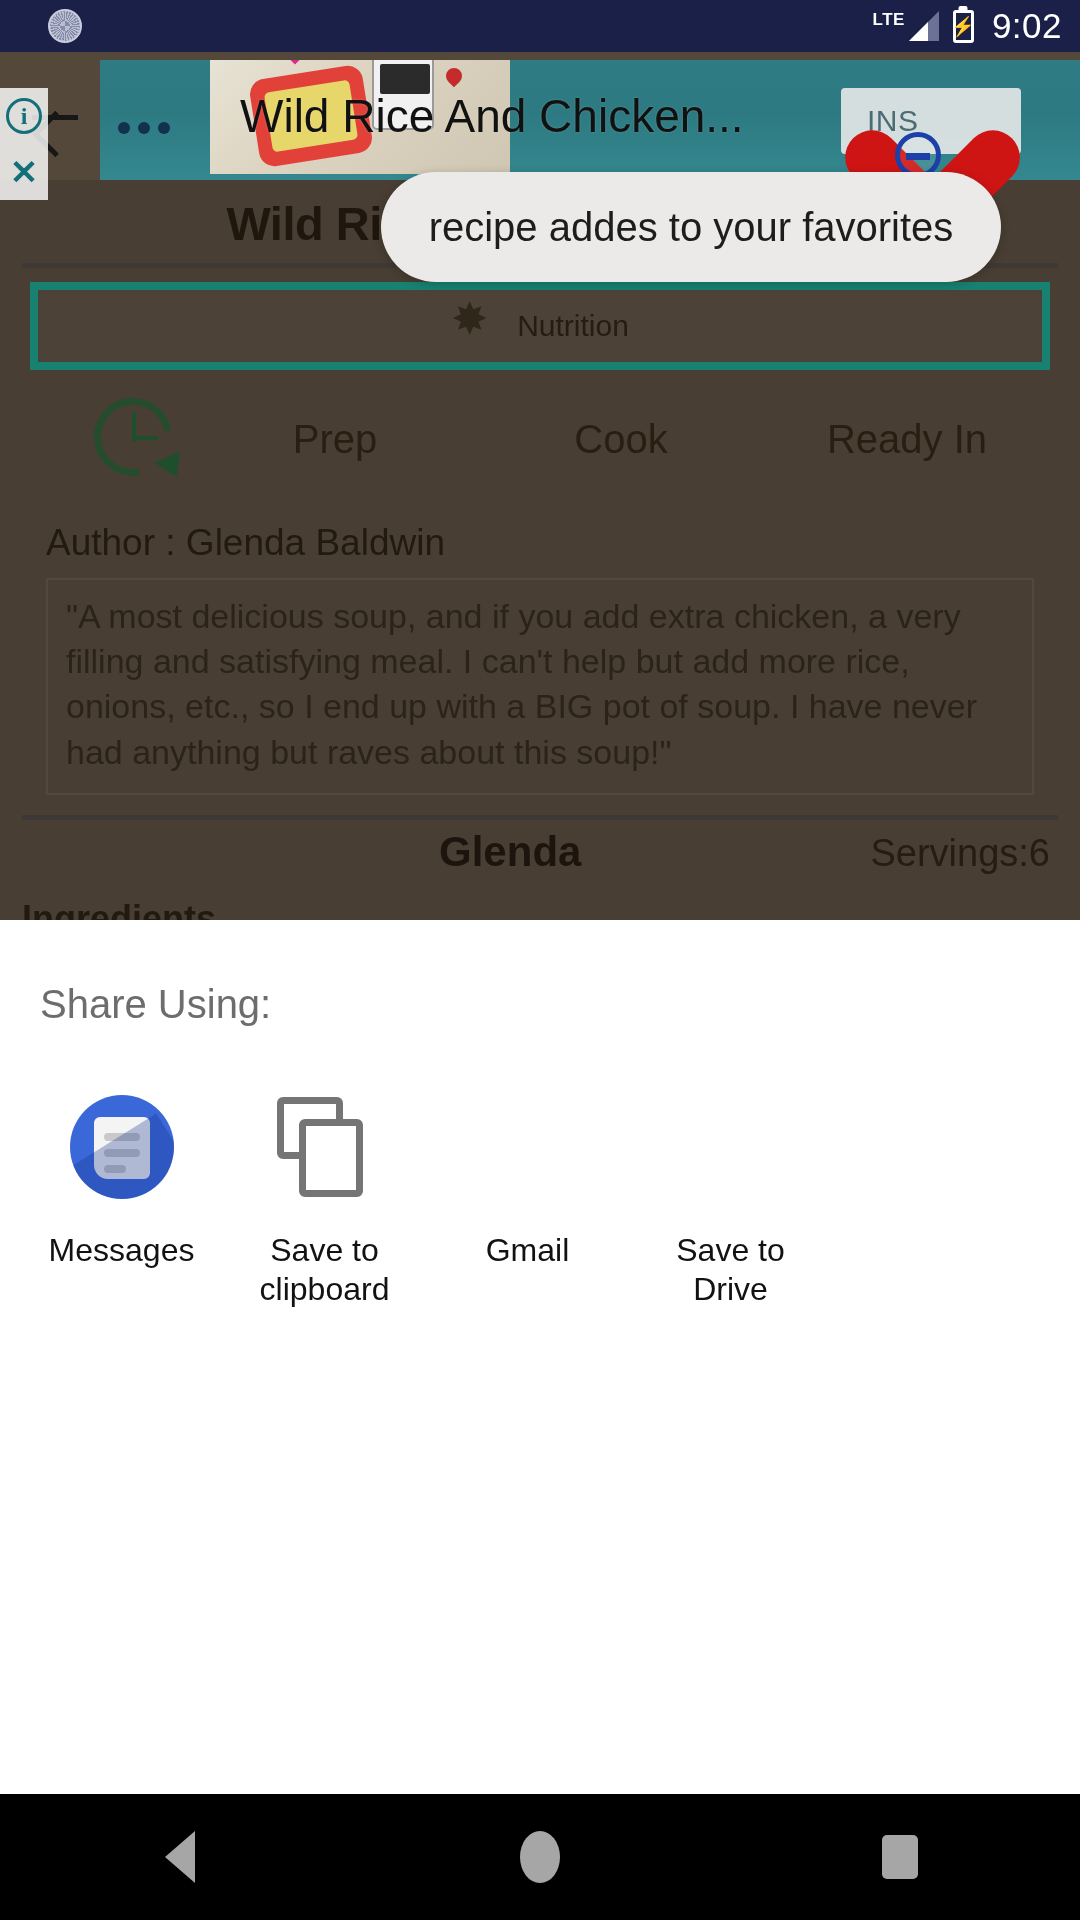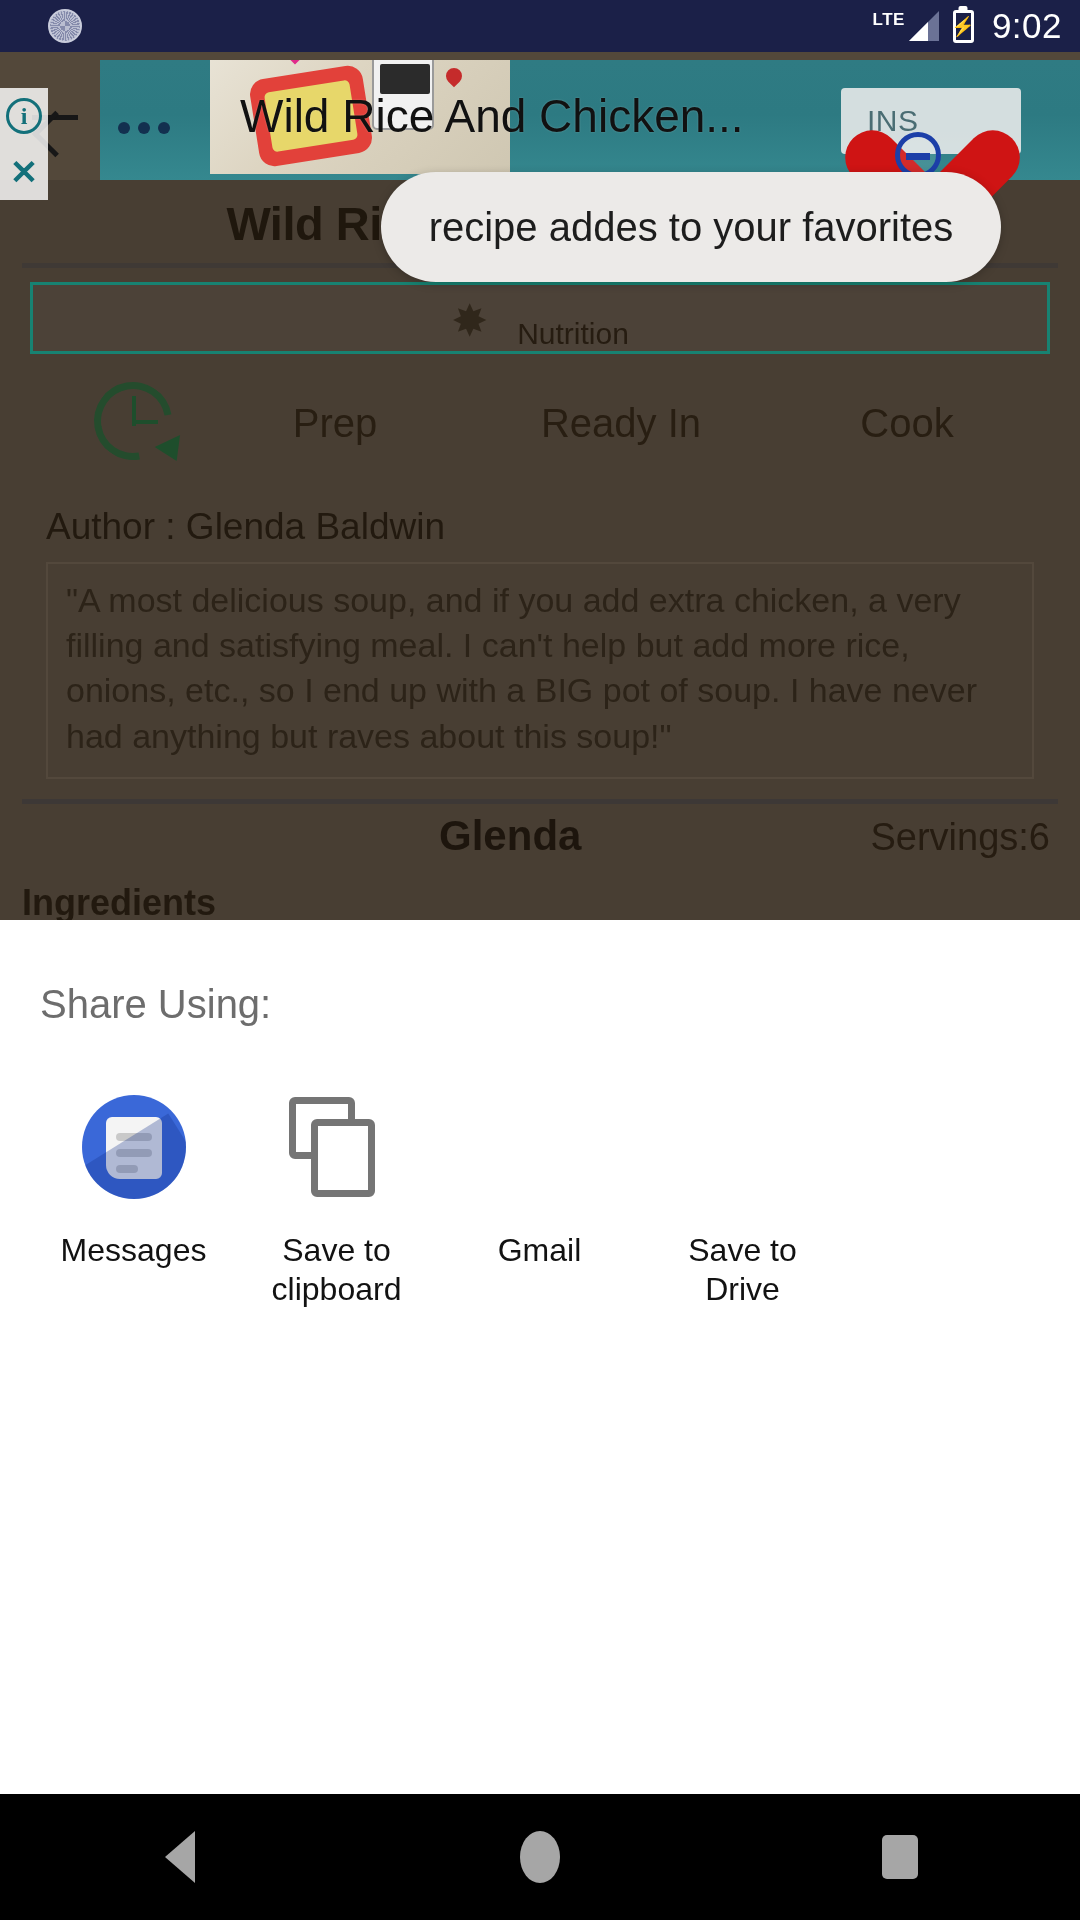--- a/index.html
+++ b/index.html
@@ -159,22 +159,22 @@
     width:24px; height:7px; background:#1c3fa8; }
 
   
   #app-content{ position:relative; padding:0 0 0 0; color:#2a2016; }
   #recipe-title{
     text-align:center; font-size:47px; font-weight:bold; color:#201810;
     margin-top:16px; letter-spacing:-.5px;
   }
   .hrule{ height:5px; background:#4c4a4c; margin:12px 22px 0 22px; opacity:.85; }
   #nutrition-button{
-    margin:14px 30px 0 30px; height:72px; border:3px solid #14b8a6;
-    display:flex; align-items:flex-end; justify-content:center; gap:20px;
+    margin:14px 30px 0 30px; height:88px; border:8px solid #14b8a6;
+    display:flex; align-items:center; justify-content:center; gap:20px;
     color:#2a2016; font-size:30px; background:rgba(255,255,255,.04);
   }
   .nutrition-icon{ width:46px; height:46px; position:relative; }
   .nutrition-icon:before{
     content:"✸"; position:absolute; left:0; top:-6px; font-size:44px;
     color:#3a3025; line-height:1;
   }
   #time-row{
     display:flex; align-items:center; margin-top:22px; padding:0 30px;
   }
@@ -220,21 +220,21 @@
     box-shadow:0 2px 10px rgba(0,0,0,.22);
   }
   #toast-text{ font-size:40px; color:#1d1d1d; }
 
   
   #share-sheet{
     position:absolute; left:0; top:920px; width:1080px; height:745px;
     background:#ffffff; z-index:40;
   }
   #share-title{ margin:62px 0 0 40px; font-size:40px; color:#6d6d6d; }
-  #share-targets{ display:flex; margin-top:60px; padding:0 0 0 32px; }
+  #share-targets{ display:flex; margin-top:60px; padding:0 0 0 20px; }
   .share-target{ width:203px; display:flex; flex-direction:column;
     align-items:center; }
   .share-icon-slot{ width:120px; height:120px; display:flex;
     align-items:center; justify-content:center; }
   .share-label{ margin-top:24px; font-size:32px; color:#121212;
     text-align:center; line-height:1.22; width:170px; }
 
   
   .icon-messages{ width:104px; height:104px; border-radius:50%;
     background:#3a68d8; position:relative; overflow:hidden; }
@@ -345,22 +345,22 @@
     </div>
 
     <div id="time-row">
       <div id="timer-icon">
         <span class="circ"></span>
           <span class="hand"></span>
         <span class="hand2"></span>
           <span class="arrowhead"></span>
       </div>
       <div class="time-label">Prep</div>
+      <div class="time-label">Cook</div>
       <div class="time-label">Ready In</div>
-      <div class="time-label">Cook</div>
     </div>
 
     <div id="author-line">Author : Glenda Baldwin</div>
     <div id="description-box">"A most delicious soup, and if you add extra chicken, a very filling and satisfying meal.  I can't help but add more rice, onions, etc., so I end up with a BIG pot of soup.  I have never had anything but raves about this soup!"</div>
 
     <div id="recipe-divider"></div>
     <div id="recipe-head-row">
       <div id="recipe-heading">Glenda</div>
       <div id="servings-label">Servings:6</div>
     </div>

